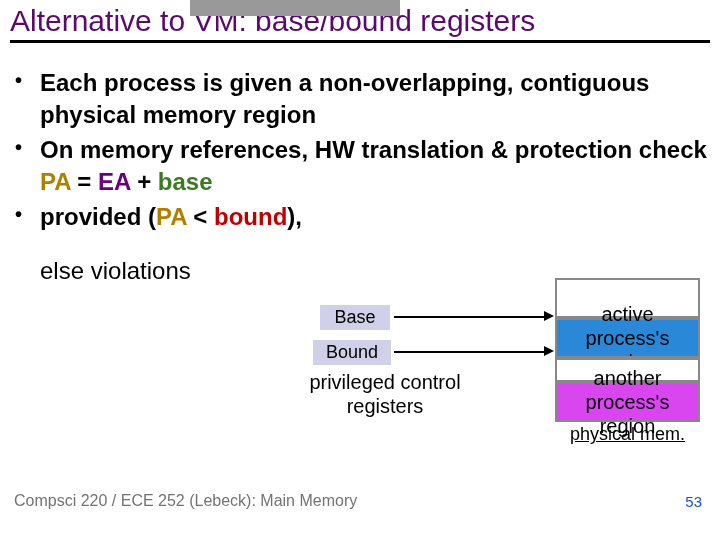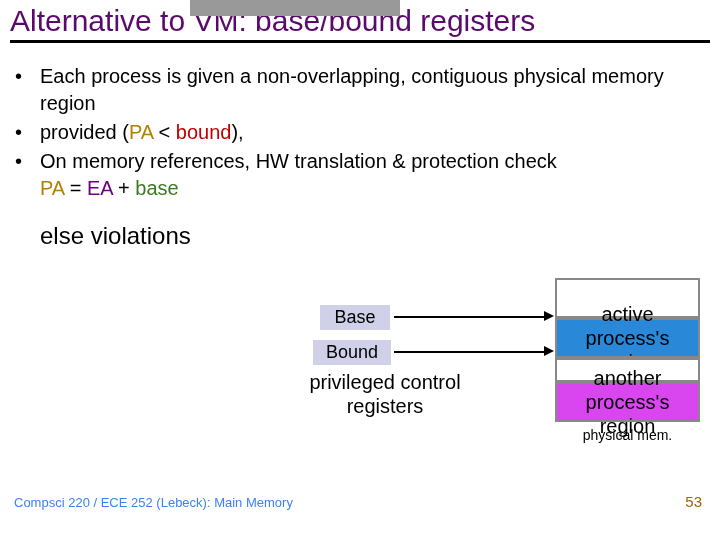--- a/index.html
+++ b/index.html
@@ -31,23 +31,24 @@
   }
   .gray-box {
     position: absolute;
     top: 0;
     left: 190px;
     width: 210px;
     height: 16px;
     background: #999;
   }
   .bullets {
-    font-size: 20px;
+    font-size: 24px;
     color: #000;
     padding-left: 30px;
+    font-weight: bold;
   }
   .bullets li {
     list-style: none;
     position: relative;
     margin-bottom: 2px;
     line-height: 1.35;
   }
   .bullets li::before {
     content: "•";
     position: absolute;
@@ -100,65 +101,65 @@
     line-height: 1.2;
     display: flex;
     align-items: center;
     justify-content: center;
     padding: 2px 0;
   }
   .block-top { top: -22px; height: 40px; background: #fff; }
   .block-active { top: 18px; height: 40px; background: #2a88d8; }
   .block-gap { top: 58px; height: 24px; background: #fff; font-size: 14px; }
   .block-another { top: 82px; height: 40px; background: #d946ef; }
-  .block-phys { top: 122px; height: 26px; border: none; font-size: 14px; }
+  .block-phys { top: 122px; height: 26px; border: none; font-size: 18px; text-decoration: underline; }
   .priv-label {
     position: absolute;
     left: 0;
     top: 70px;
     font-size: 20px;
     text-align: center;
     width: 190px;
     line-height: 1.2;
   }
   .footer-left {
     position: absolute;
     bottom: 14px;
     left: 14px;
-    font-size: 13px;
-    color: #3b82f6;
+    font-size: 16px;
+    color: #737373;
   }
   .footer-right {
     position: absolute;
     bottom: 14px;
     right: 18px;
     font-size: 15px;
-    color: #a16207;
+    color: #1d4ed8;
   }
   .else-line {
     font-size: 24px;
     padding-left: 30px;
   }
 </style>
 </head>
 <body>
 
 <div class="slide">
   <div class="gray-box"></div>
   <div class="title">Alternative to VM: base/bound registers</div>
   <div class="title-underline"></div>
 
   <ul class="bullets">
     <li><span>Each process is given a non-overlapping, contiguous physical memory region</span></li>
     <li>
-      <span>provided (</span><span class="pa">PA</span><span> &lt; </span><span class="bound">bound</span><span>),</span>
+      <span> On memory references, HW translation &amp; protection check</span><br>
+      <span class="pa">PA</span><span> = </span><span class="ea">EA</span><span> + </span><span class="base">base</span>
     </li>
     <li>
-      <span> On memory references, HW translation &amp; protection check</span><br>
-      <span class="pa">PA</span><span> = </span><span class="ea">EA</span><span> + </span><span class="base">base</span>
+      <span>provided (</span><span class="pa">PA</span><span> &lt; </span><span class="bound">bound</span><span>),</span>
     </li>
   </ul>
   <div class="else-line">else violations</div>
 
   <div class="diagram">
     <div class="reg-box base-reg">Base</div>
     <div class="reg-box bound-reg">Bound</div>
     <div class="arrow-line base-line"></div>
     <div class="arrowhead base-arrow"></div>
     <div class="arrow-line bound-line"></div>

